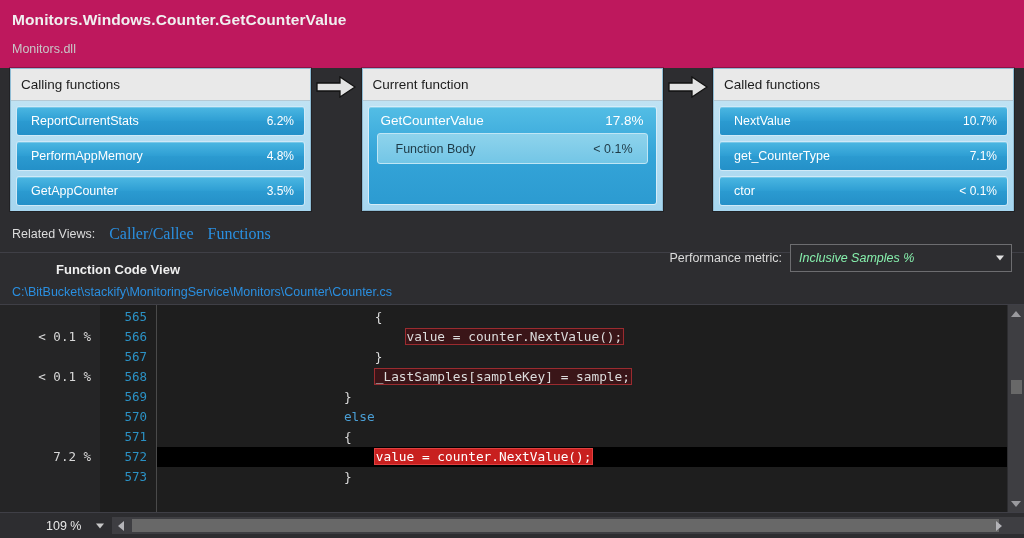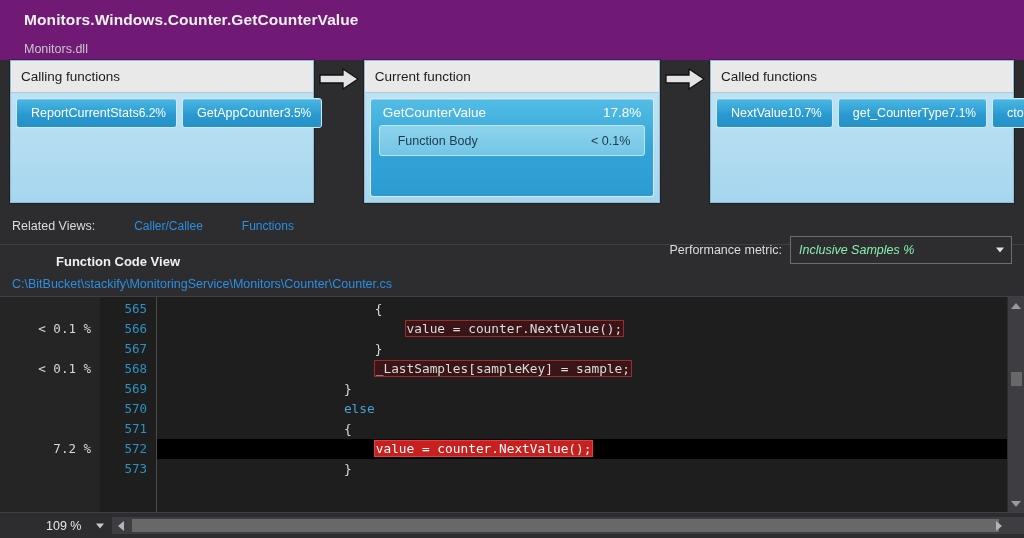--- a/index.html
+++ b/index.html
@@ -11,21 +11,21 @@
   }
   #app {
     width: 1024px; height: 538px;
     background: #2d2d30;
     position: relative;
     display: flex;
     flex-direction: column;
   }
 
   
-  .header { padding: 10px 12px 0 24px; height: 60px; flex: 0 0 auto; background:#701a75;}
+  .header { padding: 10px 12px 0 12px; height: 68px; flex: 0 0 auto; background:#be185d;}
   .header-title {
     font-size: 15.5px; font-weight: bold; color: #f0f0f0;
     letter-spacing: 0.1px; line-height: 20px;
   }
   .header-sub {
     font-size: 12.5px; color: #c8c8c8; margin-top: 11px; line-height: 16px;
   }
 
   
   .panels {
@@ -51,21 +51,21 @@
     border-bottom: 1px solid #b5c9d4;
     display: flex; align-items: center;
     padding-left: 10px;
     font-size: 13.5px;
     color: #1c1c1c;
   }
   .panel-body {
     flex: 1 1 auto;
     background: linear-gradient(180deg,#bfe2f3 0%, #a6d6ef 100%);
     padding: 5px 5px 5px 5px;
-    display: flex; flex-direction: row;
+    display: flex; flex-direction: column;
     gap: 5px;
     position: relative;
   }
   .fn-bar {
     height: 30px;
     border-radius: 3px;
     background: linear-gradient(180deg,#4bb7e2 0%, #2f9fd4 48%, #2b9ad0 52%, #2490c8 100%);
     border: 1px solid #cfe9f7;
     display: flex; align-items: center;
     justify-content: space-between;
@@ -109,25 +109,24 @@
   .arrow-cell svg { display:block; }
 
   
   .related-bar {
     flex: 0 0 auto;
     height: 36px;
     display: flex; align-items: center;
     padding: 0 12px;
     background: #2d2d30;
     position: relative;
-    gap: 25px;
   }
   .rv-label { font-size: 12.5px; color: #dcdcdc; }
   .rv-link {
-    font-size: 12px; color: #2a8fe0; margin-left: 14px; cursor: pointer;
+    font-size: 16px; color: #2a8fe0; margin-left: 14px; cursor: pointer; font-family: Liberation Serif, serif;
   }
   .metric-group {
     position: absolute; right: 12px; top: 4px;
     display: flex; align-items: center; margin-top: 24px;
   }
   .metric-label { font-size: 12.5px; color: #dcdcdc; margin-right: 8px; }
   .metric-select {
     width: 222px; height: 28px;
     background: #2d2d30;
     border: 1px solid #6d6d70;
@@ -281,20 +280,24 @@
   </div>
 
   <div class="panels">
 
     <div class="panel">
       <div class="panel-header">Calling functions</div>
       <div class="panel-body">
         <div class="fn-bar">
           <span>ReportCurrentStats</span>
           <span class="pct">6.2%</span>
+        </div>
+        <div class="fn-bar">
+          <span>PerformAppMemory</span>
+          <span class="pct">4.8%</span>
         </div>
         <div class="fn-bar">
           <span>GetAppCounter</span>
           <span class="pct">3.5%</span>
         </div>
       </div>
     </div>
 
     <div class="arrow-cell">
       <span>

